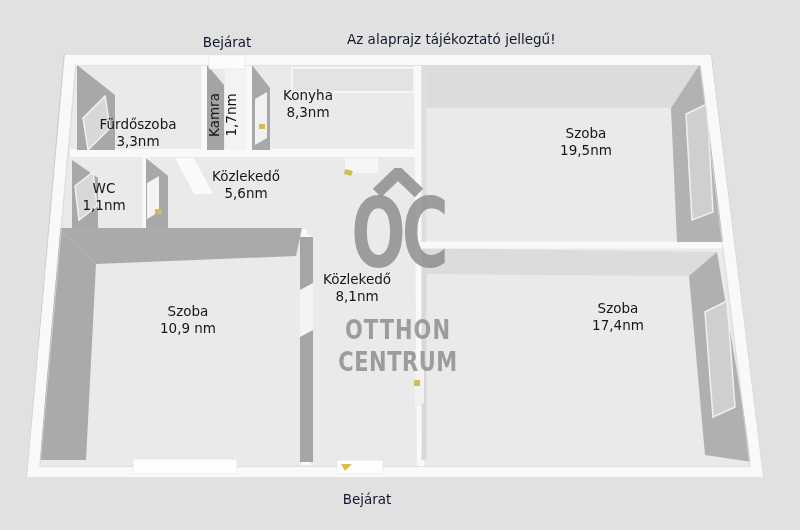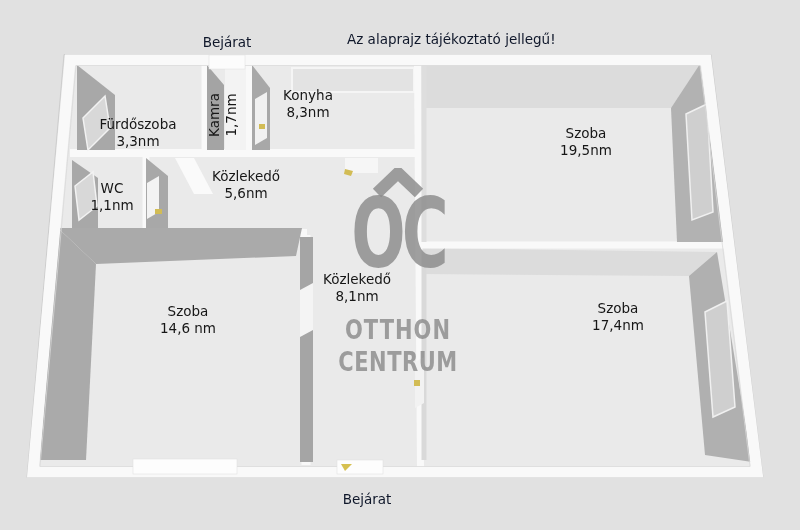--- a/index.html
+++ b/index.html
@@ -112,34 +112,34 @@
     <span class="area">1,7nm</span>
   </div>
   <div class="room-label" style="left:308px;top:87px;">
     <span>Konyha</span>
     <span class="area">8,3nm</span>
   </div>
   <div class="room-label" style="left:586px;top:125px;">
     <span>Szoba</span>
     <span class="area">19,5nm</span>
   </div>
-  <div class="room-label" style="left:112px;top:180px;">
+  <div class="room-label" style="left:104px;top:180px;">
     <span>WC</span>
     <span class="area">1,1nm</span>
   </div>
   <div class="room-label" style="left:246px;top:168px;">
     <span>Közlekedő</span>
     <span class="area">5,6nm</span>
   </div>
   <div class="room-label" style="left:357px;top:271px;">
     <span>Közlekedő</span>
     <span class="area">8,1nm</span>
   </div>
   <div class="room-label" style="left:188px;top:303px;">
     <span>Szoba</span>
-    <span class="area">14,6 nm</span>
+    <span class="area">10,9 nm</span>
   </div>
   <div class="room-label" style="left:618px;top:300px;">
     <span>Szoba</span>
     <span class="area">17,4nm</span>
   </div>
 
 </div>
 
 </body></html>

